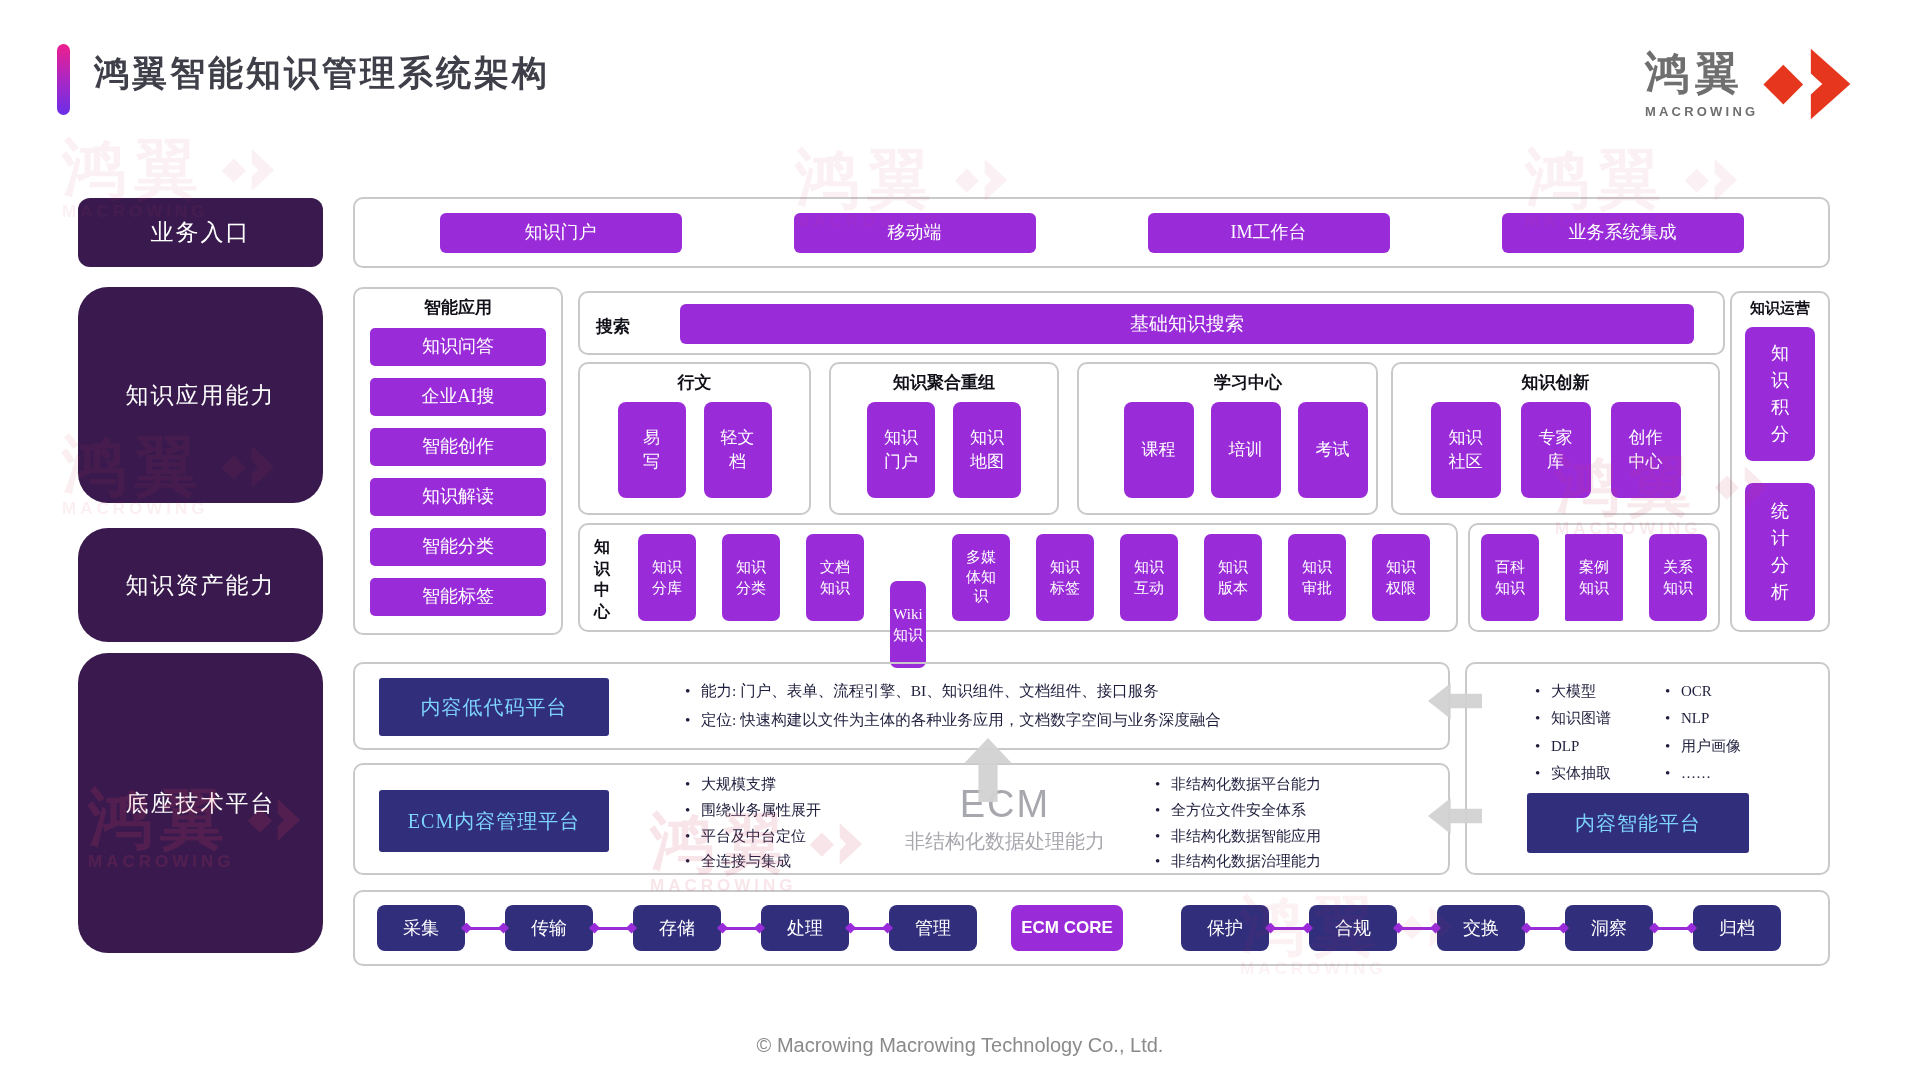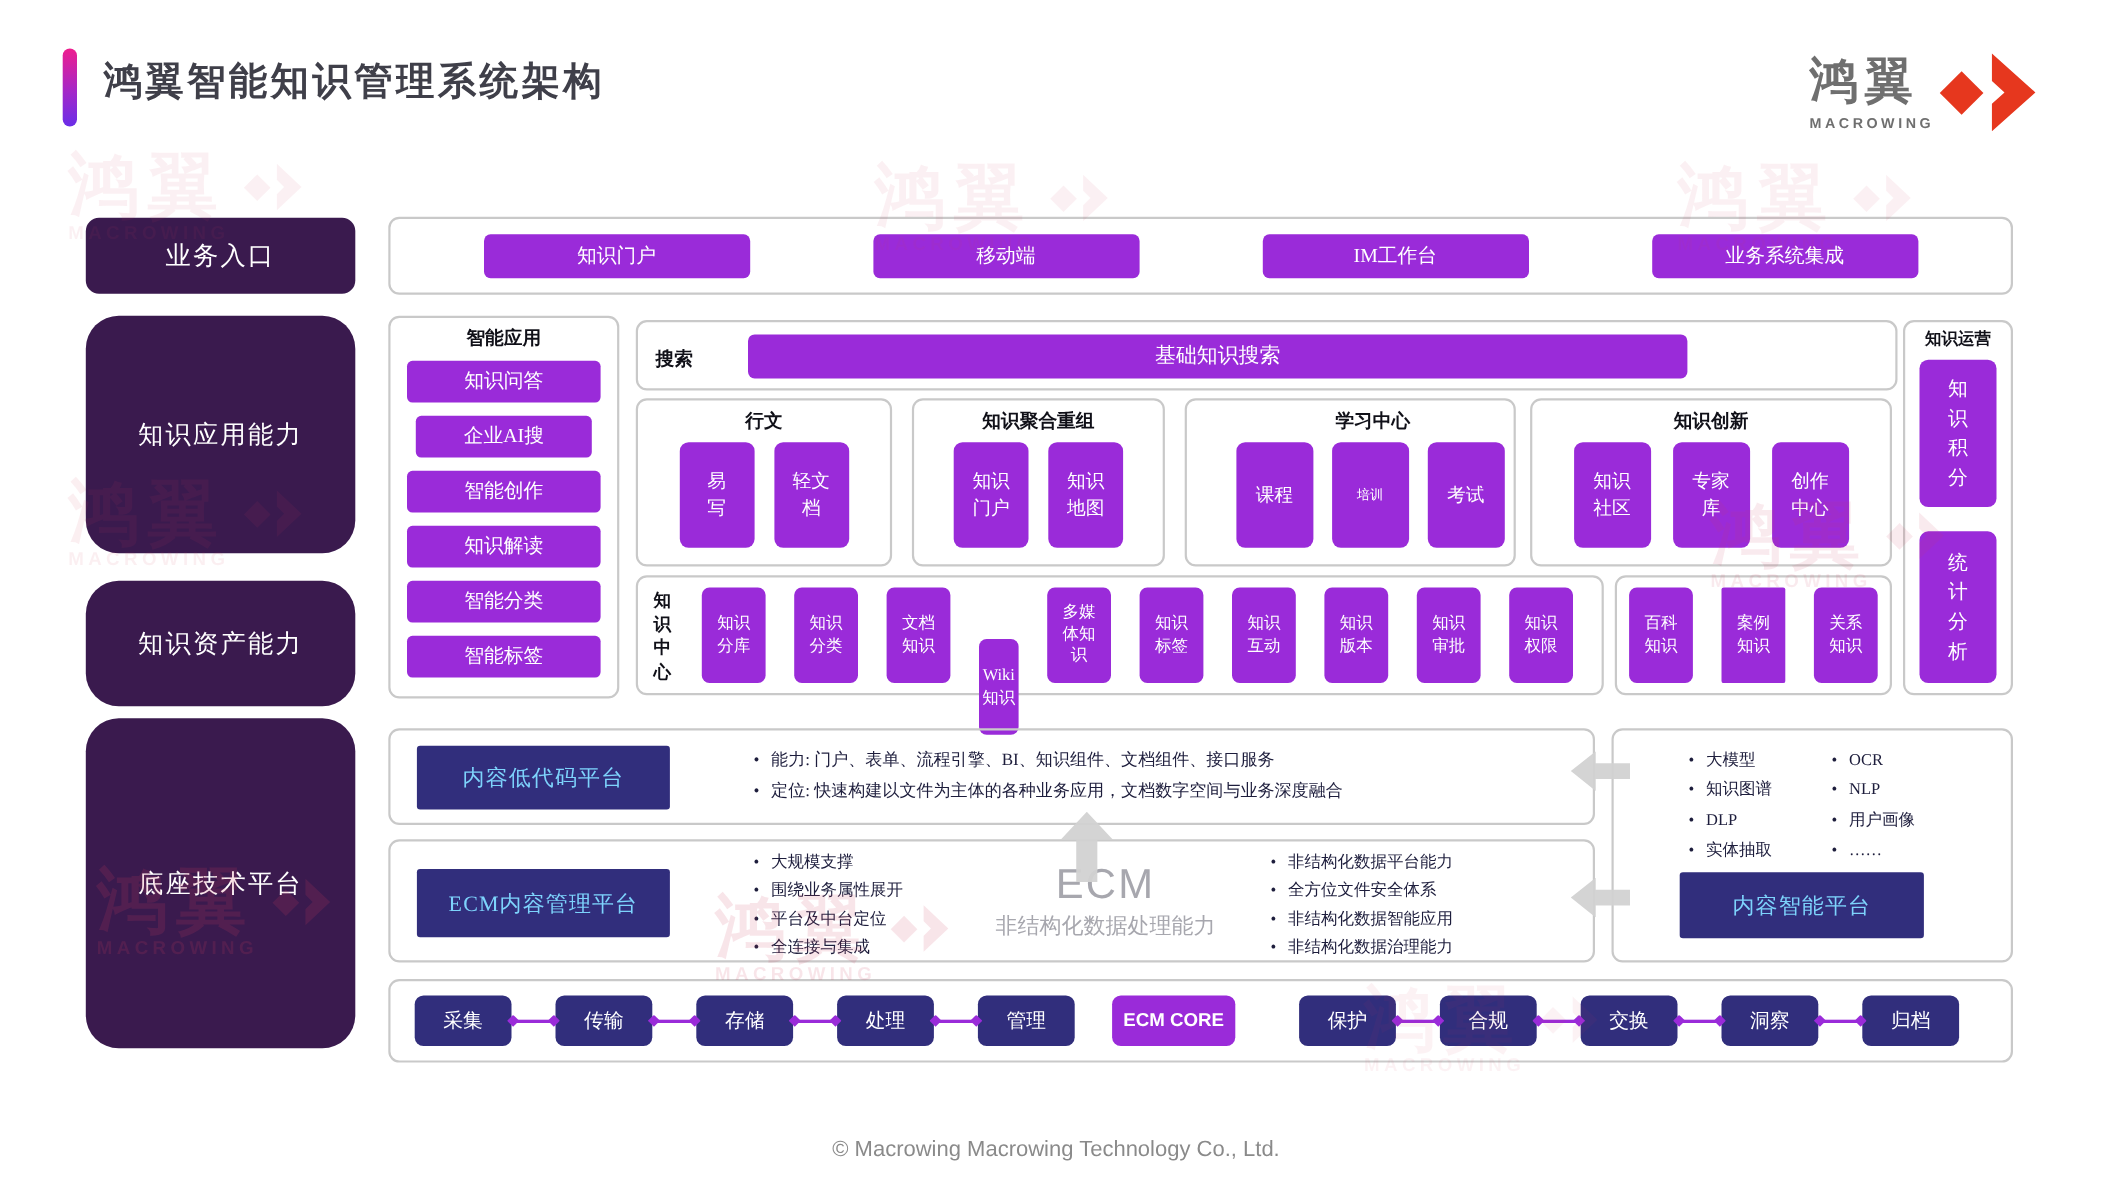--- a/index.html
+++ b/index.html
@@ -171,31 +171,31 @@
     <div class="pbtn cjk" style="width:242px;height:40px;font-size:18px;">知识门户</div>
     <div class="pbtn cjk" style="width:242px;height:40px;font-size:18px;">移动端</div>
     <div class="pbtn cjk" style="width:242px;height:40px;font-size:18px;">IM工作台</div>
     <div class="pbtn cjk" style="width:242px;height:40px;font-size:18px;">业务系统集成</div>
   </div>
 
   <div class="panel" style="left:353px;top:287px;width:210px;height:348px;">
     <div class="ptitle cjk" style="margin-top:7px;">智能应用</div>
     <div style="display:flex;flex-direction:column;align-items:center;gap:12px;margin-top:9px;">
       <div class="pbtn cjk" style="width:176px;height:38px;font-size:18px;border-radius:5px;">知识问答</div>
-      <div class="pbtn cjk" style="width:160px;height:38px;font-size:18px;border-radius:5px;">企业AI搜</div>
+      <div class="pbtn cjk" style="width:176px;height:38px;font-size:18px;border-radius:5px;">企业AI搜</div>
       <div class="pbtn cjk" style="width:176px;height:38px;font-size:18px;border-radius:5px;">智能创作</div>
       <div class="pbtn cjk" style="width:176px;height:38px;font-size:18px;border-radius:5px;">知识解读</div>
       <div class="pbtn cjk" style="width:176px;height:38px;font-size:18px;border-radius:5px;">智能分类</div>
       <div class="pbtn cjk" style="width:176px;height:38px;font-size:18px;border-radius:5px;">智能标签</div>
     </div>
   </div>
 
   <div class="panel" style="left:578px;top:291px;width:1147px;height:64px;">
     <div class="ptitle cjk abs" style="left:16px;top:22px;">搜索</div>
-    <div class="pbtn cjk abs" style="left:100px;top:11px;width:854px;height:40px;font-size:19px;">基础知识搜索</div>
+    <div class="pbtn cjk abs" style="left:100px;top:11px;width:1014px;height:40px;font-size:19px;">基础知识搜索</div>
   </div>
 
   <div class="panel" style="left:578px;top:362px;width:233px;height:153px;">
     <div class="ptitle cjk" style="margin-top:7px;">行文</div>
     <div style="display:flex;justify-content:center;gap:18px;margin-top:8px;">
       <div class="pbtn cjk pre" style="width:68px;height:96px;font-size:17px;border-radius:8px;">易
 写</div>
       <div class="pbtn cjk pre" style="width:68px;height:96px;font-size:17px;border-radius:8px;">轻文
 档</div>
     </div>
@@ -206,21 +206,21 @@
       <div class="pbtn cjk pre" style="width:68px;height:96px;font-size:17px;border-radius:8px;">知识
 门户</div>
       <div class="pbtn cjk pre" style="width:68px;height:96px;font-size:17px;border-radius:8px;">知识
 地图</div>
     </div>
   </div>
   <div class="panel" style="left:1077px;top:362px;width:301px;height:153px;">
     <div class="ptitle cjk" style="margin-top:7px;padding-left:41px;">学习中心</div>
     <div style="display:flex;justify-content:center;gap:17px;margin-top:8px;padding-left:36px;">
       <div class="pbtn cjk pre" style="width:70px;height:96px;font-size:17px;border-radius:8px;">课程</div>
-      <div class="pbtn cjk pre" style="width:70px;height:96px;font-size:12px;border-radius:8px;">培训</div>
+      <div class="pbtn cjk pre" style="width:70px;height:96px;font-size:17px;border-radius:8px;">培训</div>
       <div class="pbtn cjk pre" style="width:70px;height:96px;font-size:17px;border-radius:8px;">考试</div>
     </div>
   </div>
   <div class="panel" style="left:1391px;top:362px;width:329px;height:153px;">
     <div class="ptitle cjk" style="margin-top:7px;">知识创新</div>
     <div style="display:flex;justify-content:center;gap:20px;margin-top:8px;">
       <div class="pbtn cjk pre" style="width:70px;height:96px;font-size:17px;border-radius:8px;">知识
 社区</div>
       <div class="pbtn cjk pre" style="width:70px;height:96px;font-size:17px;border-radius:8px;">专家
 库</div>

